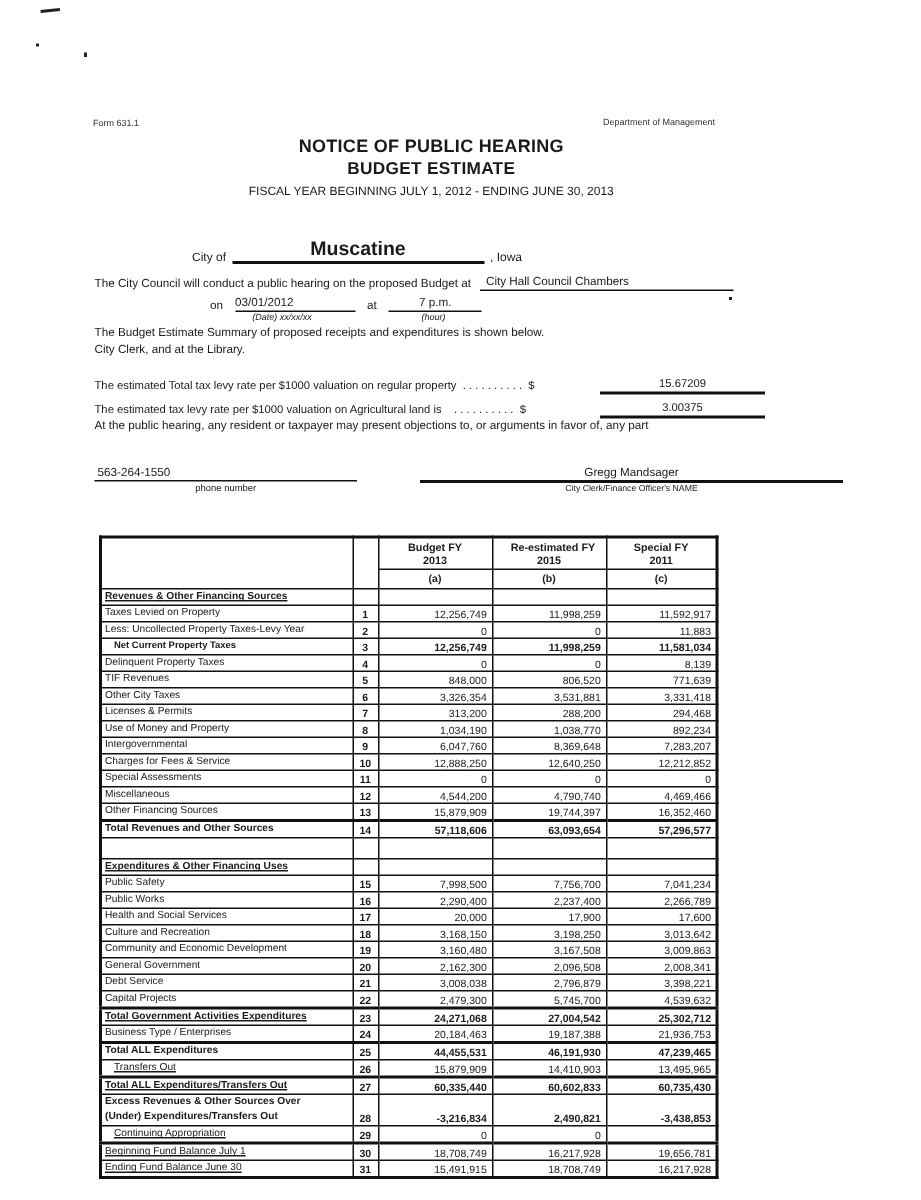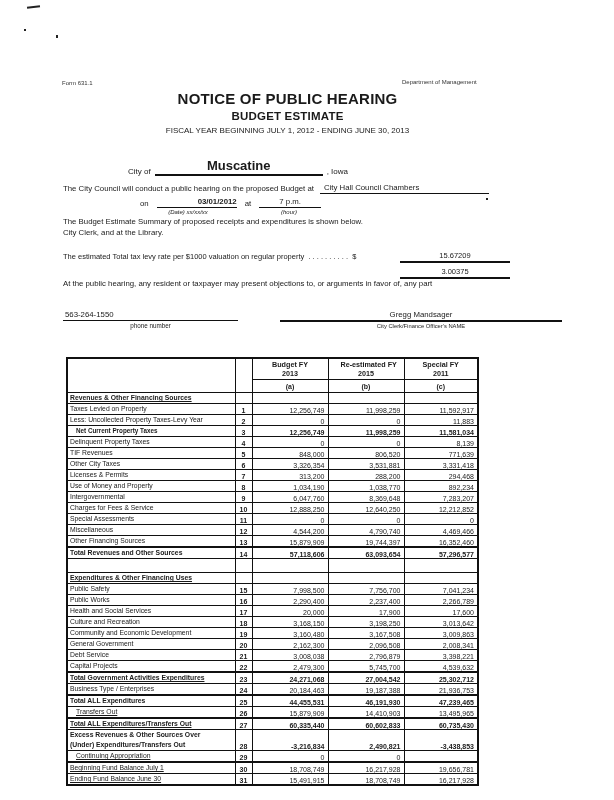--- a/index.html
+++ b/index.html
@@ -9,33 +9,33 @@
     -webkit-font-smoothing:none;
   }
   .abs{position:absolute;}
   
   .mark{position:absolute;background:#222;}
   
   .form-no{left:62px;top:80px;font-size:6px;color:#333;}
   .dept{left:402px;top:79px;font-size:6px;color:#333;}
   
   .titles{left:60px;top:90px;width:455px;text-align:center;}
-  .t1{font-size:15px;font-weight:bold;letter-spacing:.2px;}
+  .t1{font-size:12px;font-weight:bold;letter-spacing:.2px;}
   .t2{font-size:11.5px;font-weight:bold;margin-top:3px;letter-spacing:.2px;}
   .t3{font-size:8px;margin-top:4px;}
   
   .cityline{left:128px;top:158px;font-size:8px;display:flex;align-items:flex-end;}
   .city-name{display:inline-block;width:168px;text-align:center;font-weight:bold;
     font-size:13px;border-bottom:2px solid #111;margin:0 4px;padding-bottom:1px;}
   
   .hearline{left:63px;top:183px;font-size:7.8px;display:flex;align-items:center;}
   .loc{display:inline-block;width:163px;text-align:left;border-bottom:1.5px solid #111;
     margin-left:6px;padding:0 2px 1px 4px;}
   .onat{left:140px;top:197px;font-size:7.8px;display:flex;align-items:flex-end;}
-  .dateu{display:inline-block;width:80px;text-align:right;border-bottom:1.5px solid #111;margin:0 8px;padding-bottom:1px;font-weight:bold;}
+  .dateu{display:inline-block;width:80px;text-align:left;border-bottom:1.5px solid #111;margin:0 8px;padding-bottom:1px;}
   .timeu{display:inline-block;width:62px;text-align:center;border-bottom:1.5px solid #111;margin:0 8px;padding-bottom:1px;}
   .sublab{left:140px;top:209px;font-size:6px;font-style:italic;display:flex;}
   .sub1{width:96px;text-align:center;}
   .sub2{width:78px;text-align:center;margin-left:14px;}
   
   .para{left:63px;width:460px;font-size:7.8px;line-height:10.5px;}
   .p1{top:217px;}
   .p2{top:279px;}
   
   .levy{left:63px;width:450px;height:15px;font-size:7.5px;position:absolute;}
@@ -115,20 +115,21 @@
 <div class="abs para p1">
   <div>The Budget Estimate Summary of proposed receipts and expenditures is shown below.</div>
   <div>City Clerk, and at the Library.</div>
 </div>
 
 <div class="levy lv1">
   <span class="txt">The estimated Total tax levy rate per $1000 valuation on regular property  . . . . . . . . . .  $</span>
   <span class="val">15.67209</span>
 </div>
 <div class="levy lv2">
+  <span class="txt">The estimated tax levy rate per $1000 valuation on Agricultural land is    . . . . . . . . . .  $</span>
   <span class="val">3.00375</span>
 </div>
 
 <div class="abs para p2">
   <div>At the public hearing, any resident or taxpayer may present objections to, or arguments in favor of, any part</div>
 </div>
 
 <div class="abs sig-phone">
   <div class="line">563-264-1550</div>
   <div class="lab">phone number</div>

